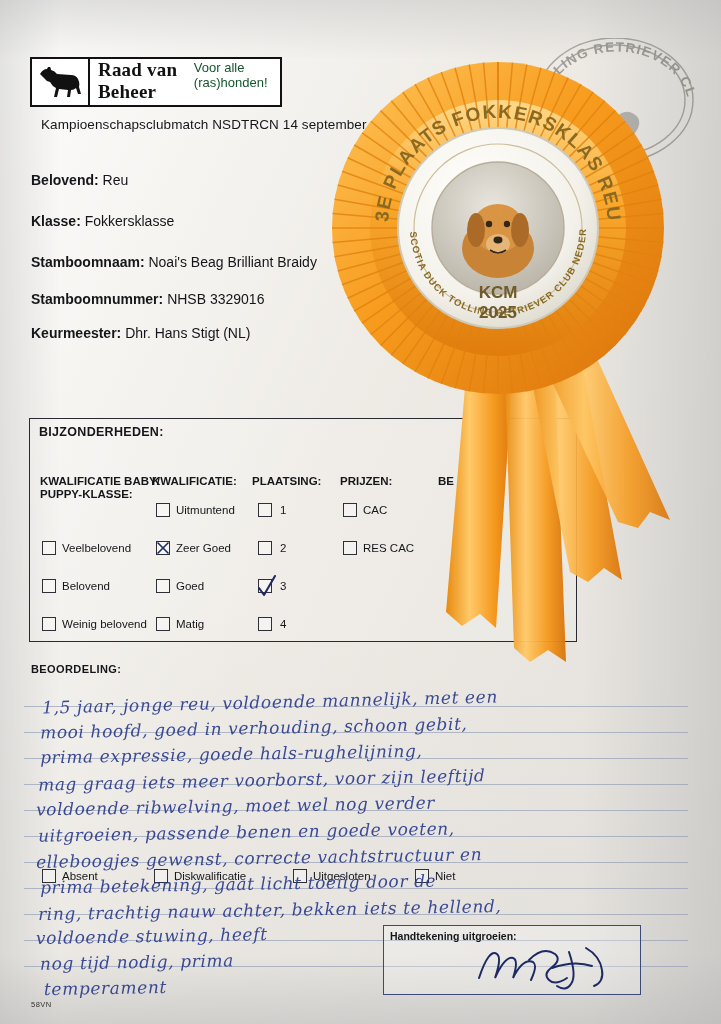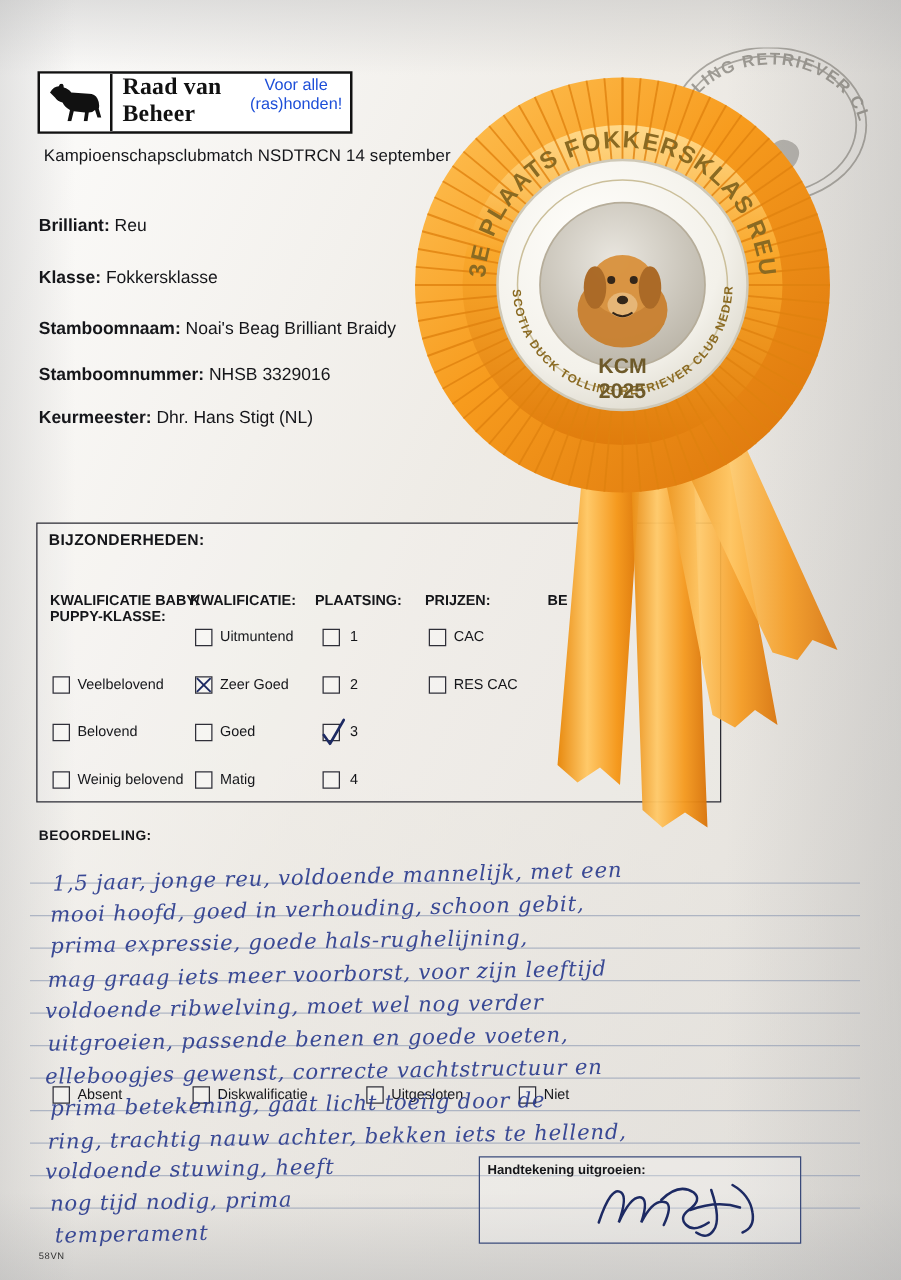--- a/index.html
+++ b/index.html
@@ -33,24 +33,24 @@
   .logo-box {
     position:absolute; left:30px; top:57px; width:252px; height:50px;
     border:2px solid #111; background:#fff; display:flex; align-items:stretch;
   }
   .logo-dog {
     width:58px; border-right:2px solid #111; display:flex; align-items:center; justify-content:center;
     background:#fff;
   }
   .logo-text { flex:1; display:flex; flex-direction:row; justify-content:center; padding-left:8px; }
   .logo-title { font-family:"Liberation Serif", serif; font-weight:bold; font-size:19px; color:#111; letter-spacing:.2px; }
-  .logo-sub { font-size:13px; color:#1d4ed8; margin-top:1px;text-align:center; }
+  .logo-sub { font-size:13px; color:#14532d; margin-top:1px; }
 
   .match-title {
-    position:absolute; left:35px; top:117px; font-size:13.5px; color:#15161a; font-weight:500;
+    position:absolute; left:41px; top:117px; font-size:13.5px; color:#15161a; font-weight:500;
     letter-spacing:.1px;
   }
 
   
   .field { position:absolute; left:31px; font-size:14px; color:#15161a; font-weight:bold; white-space:nowrap; }
   .field .val { font-weight:normal; }
 
   
   .bz-box {
     position:absolute; left:29px; top:418px; width:548px; height:224px;
@@ -121,21 +121,21 @@
     </div>
     <div class="logo-text">
       <div class="logo-title">Raad van Beheer</div>
       <div class="logo-sub">Voor alle (ras)honden!</div>
     </div>
   </div>
 
   <div class="match-title">Kampioenschapsclubmatch NSDTRCN 14 september</div>
 
   <div class="field" style="top:172px">
-    <span>Brilliant:</span>
+    <span>Belovend:</span>
     <span class="val">Reu</span>
   </div>
   <div class="field" style="top:213px">
     <span>Klasse:</span>
     <span class="val">Fokkersklasse</span>
   </div>
   <div class="field" style="top:254px">
     <span>Stamboomnaam:</span>
     <span class="val">Noai's Beag Brilliant Braidy</span>
   </div>

